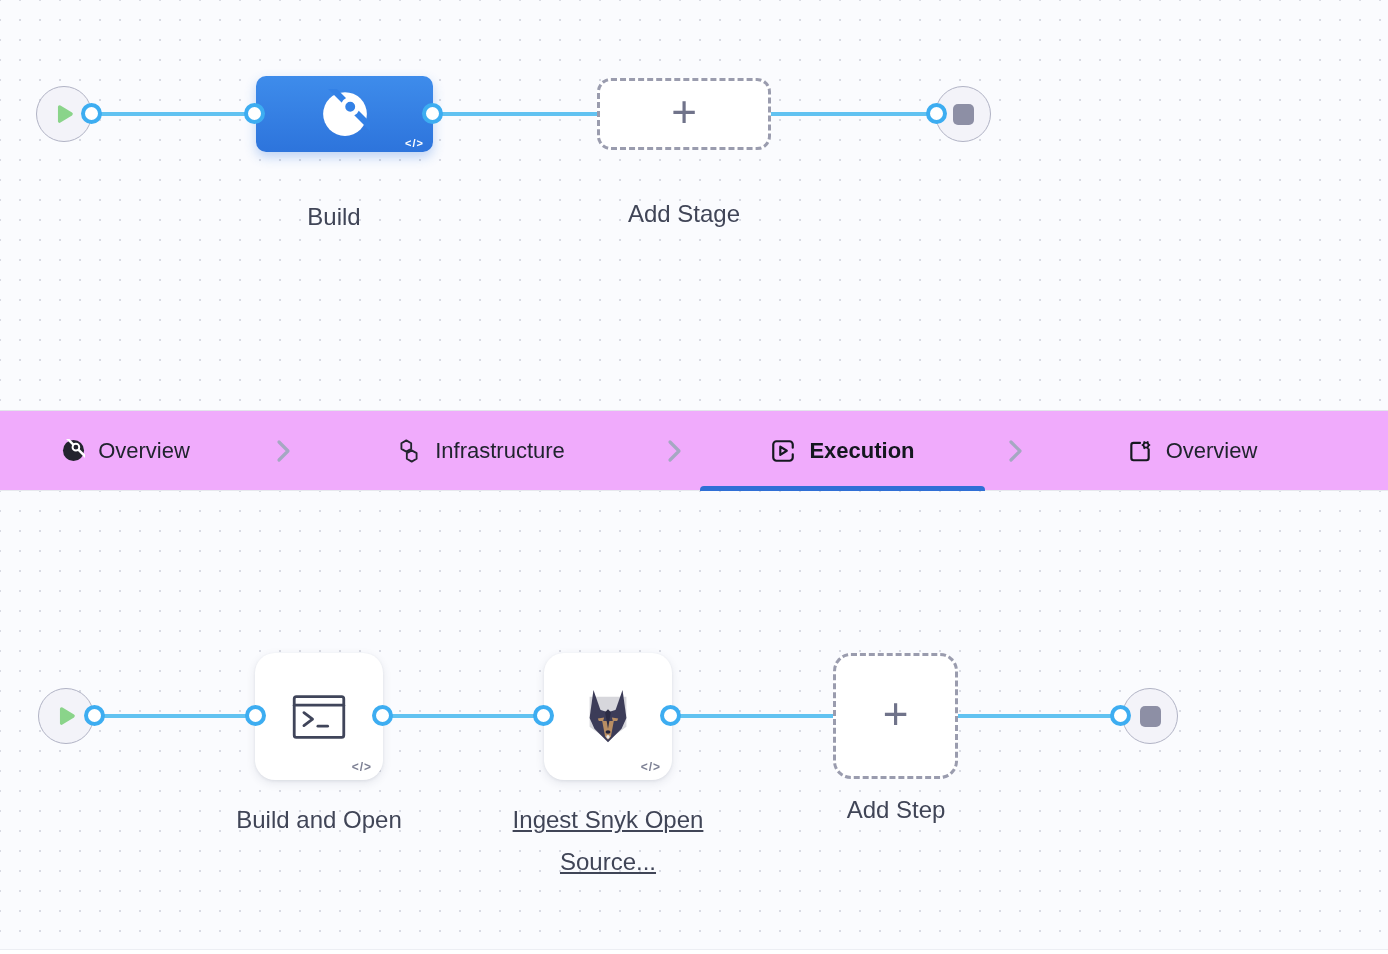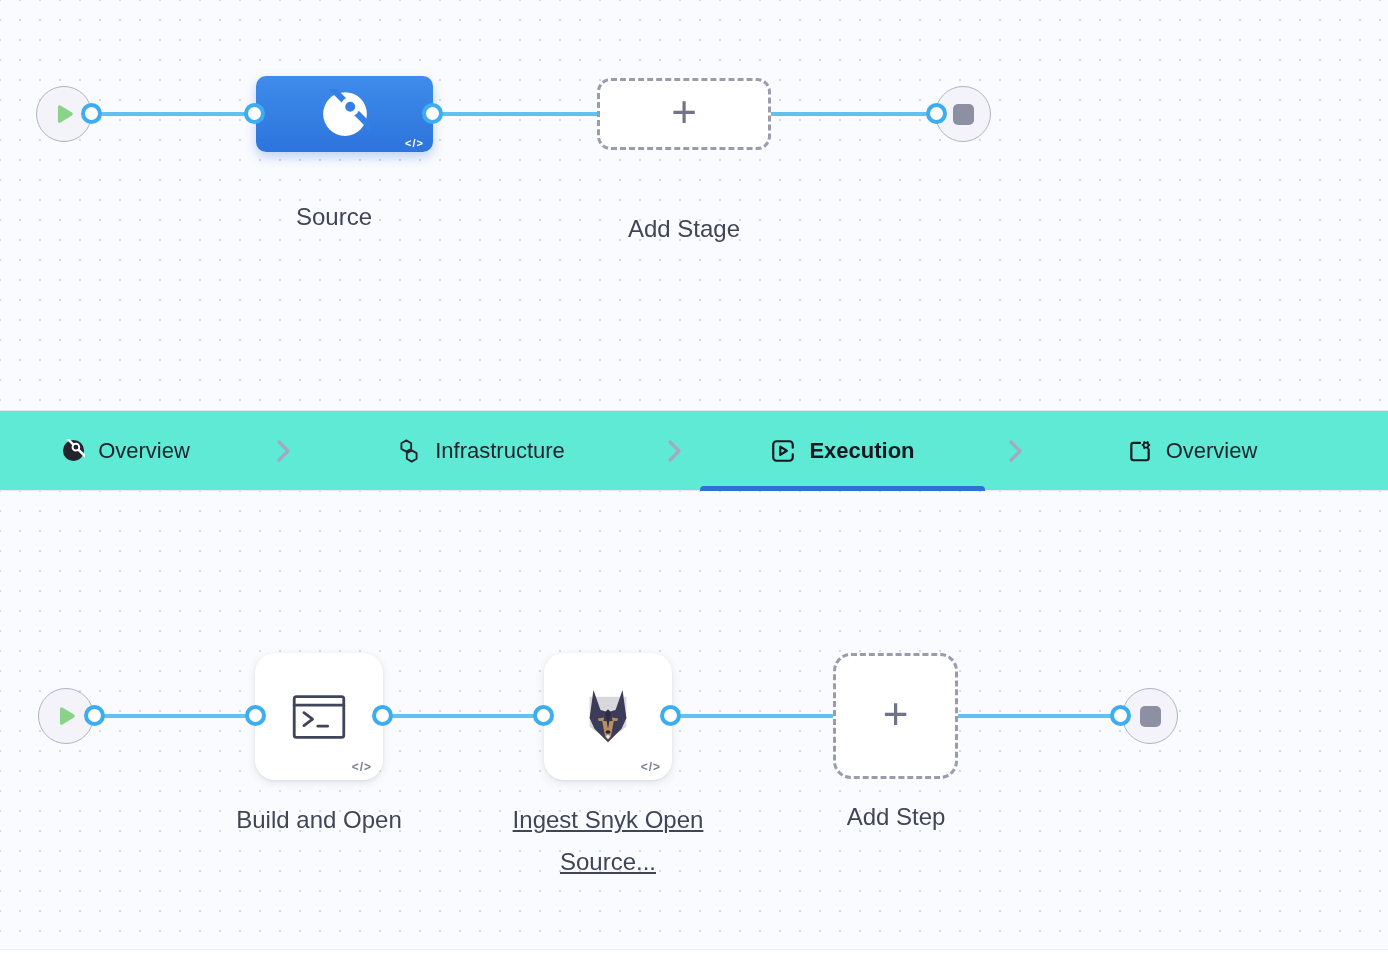--- a/index.html
+++ b/index.html
@@ -67,21 +67,21 @@
   }
 
   
   .node-label {
     position:absolute; text-align:center; color:#404557; font-size:24px;
     line-height:42px; z-index:3;
   }
 
   
   .tabbar {
-    height:81px; background:#5eead4; border-top:1px solid #e3e5eb; border-bottom:1px solid #e7e9ee;
+    height:81px; background:#f0abfc; border-top:1px solid #e3e5eb; border-bottom:1px solid #e7e9ee;
     display:flex; align-items:stretch;
   }
   .tab-cell {
     position:relative; display:flex; align-items:center; justify-content:center;
     gap:13px; cursor:pointer;
   }
   .tab-cell .tab-label { font-size:22px; color:#20242e; }
   .tab-cell.active .tab-label { font-weight:bold; color:#14171f; }
   .tab-underline {
     position:absolute; left:0; right:0; bottom:-1px; height:5px;
@@ -132,22 +132,22 @@
 
     <div class="round-node" style="left:935px; top:86px;">
       <div class="stop-square"></div>
     </div>
 
     <div class="connector" style="left:81px;  top:103px;"></div>
     <div class="connector" style="left:244px; top:103px;"></div>
     <div class="connector" style="left:422px; top:103px;"></div>
     <div class="connector" style="left:926px; top:103px;"></div>
 
-    <div class="node-label" style="left:234px; top:196px; width:200px;">Source</div>
-    <div class="node-label" style="left:584px; top:208px; width:200px;">Add Stage</div>
+    <div class="node-label" style="left:234px; top:196px; width:200px;">Build</div>
+    <div class="node-label" style="left:584px; top:193px; width:200px;">Add Stage</div>
   </div>
 
   <div class="tabbar">
 
     <div class="tab-cell w-overview">
       <svg width="23" height="23" viewBox="0 0 48 48">
         <circle cx="24" cy="24" r="22" fill="#23242e"></circle>
         <line x1="-2" y1="-14" x2="58" y2="46" stroke="#ffffff" stroke-width="5"></line>
         <circle cx="29" cy="17" r="7" fill="#23242e" stroke="#ffffff" stroke-width="4"></circle>
       </svg>
@@ -260,17 +260,17 @@
 
     <div class="connector" style="left:84px;   top:214px;"></div>
     <div class="connector" style="left:245px;  top:214px;"></div>
     <div class="connector" style="left:372px;  top:214px;"></div>
     <div class="connector" style="left:533px;  top:214px;"></div>
     <div class="connector" style="left:660px;  top:214px;"></div>
     <div class="connector" style="left:1110px; top:214px;"></div>
 
     <div class="node-label" style="left:194px; top:308px; width:250px;">Build and Open</div>
     <div class="node-label" style="left:508px; top:308px; width:200px;text-decoration:underline;">Ingest Snyk Open Source...</div>
-    <div class="node-label" style="left:796px; top:305px; width:200px;">Add Step</div>
+    <div class="node-label" style="left:796px; top:298px; width:200px;">Add Step</div>
   </div>
 
   <div class="bottom-strip"></div>
 </div>
 
 </body></html>

